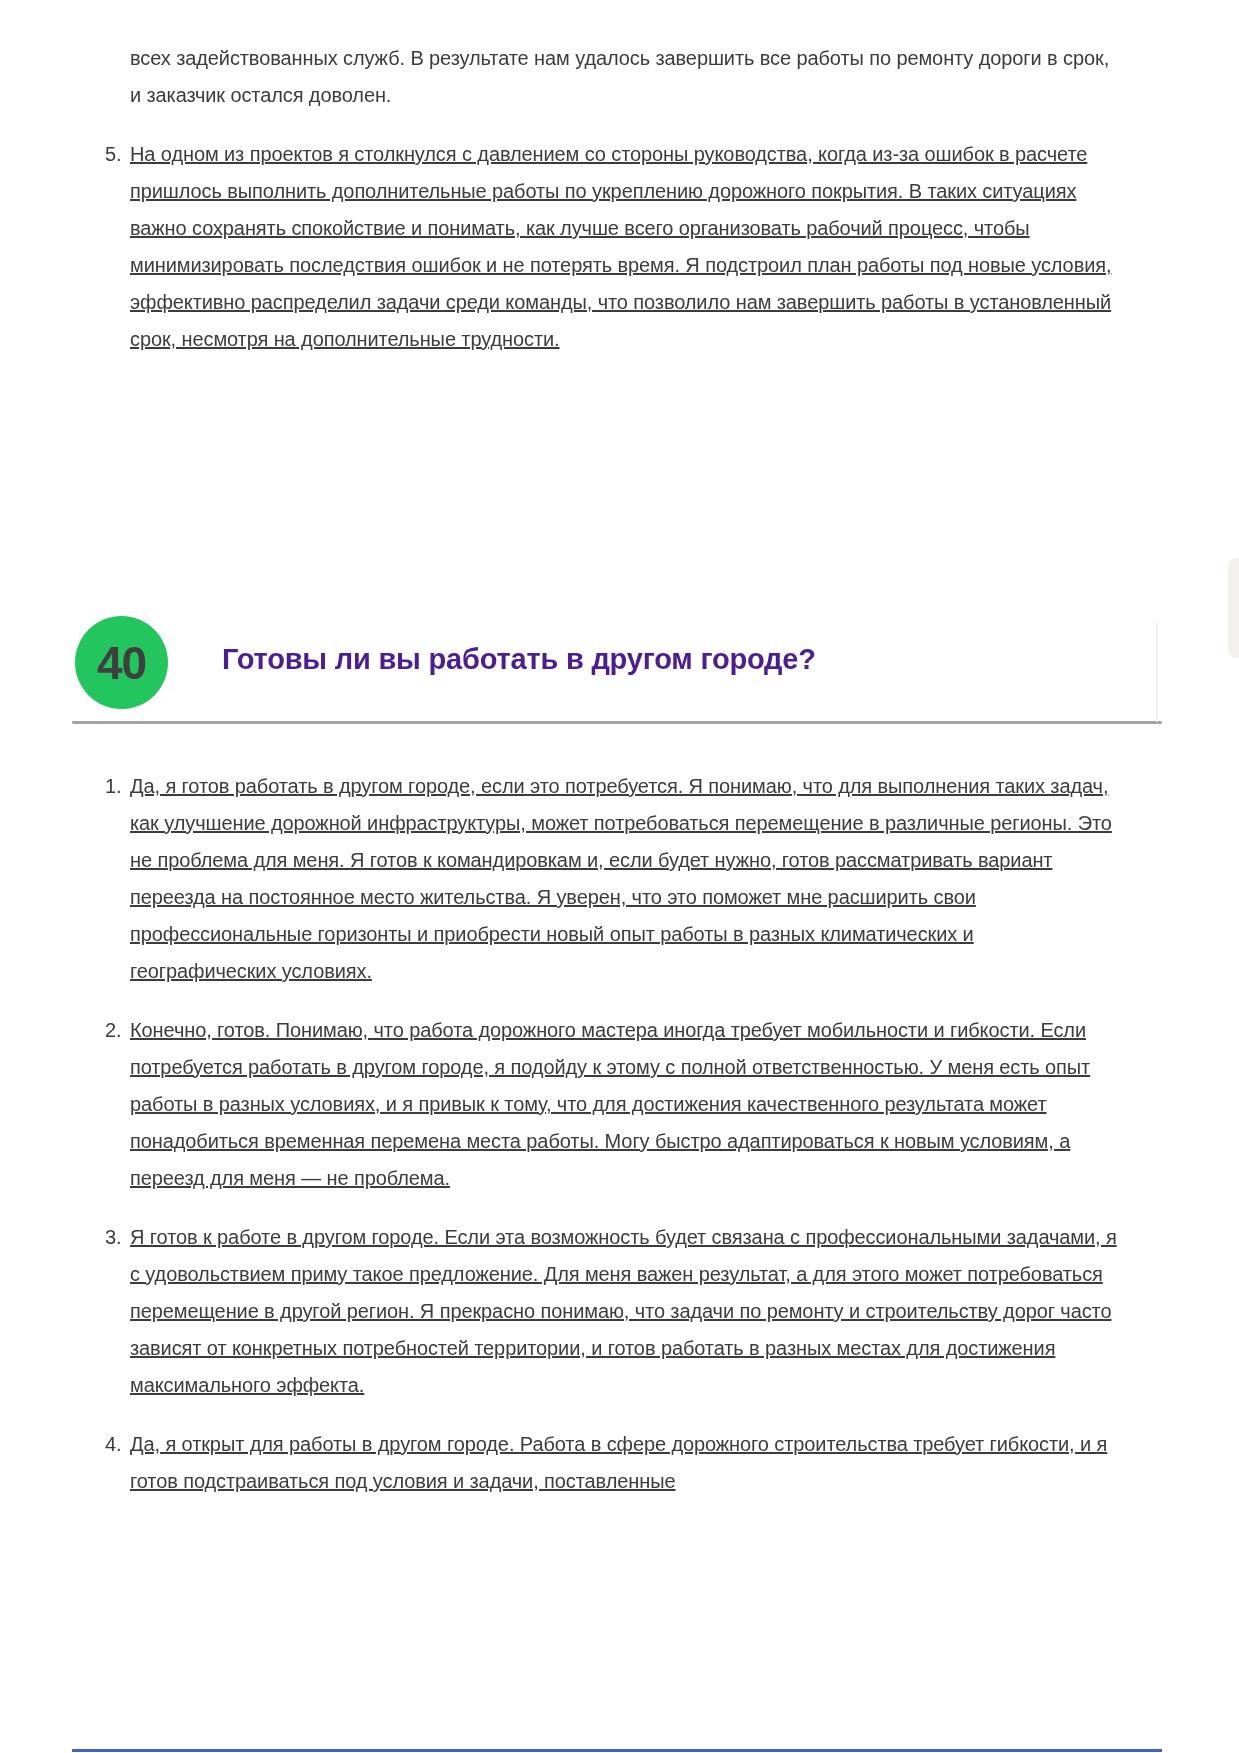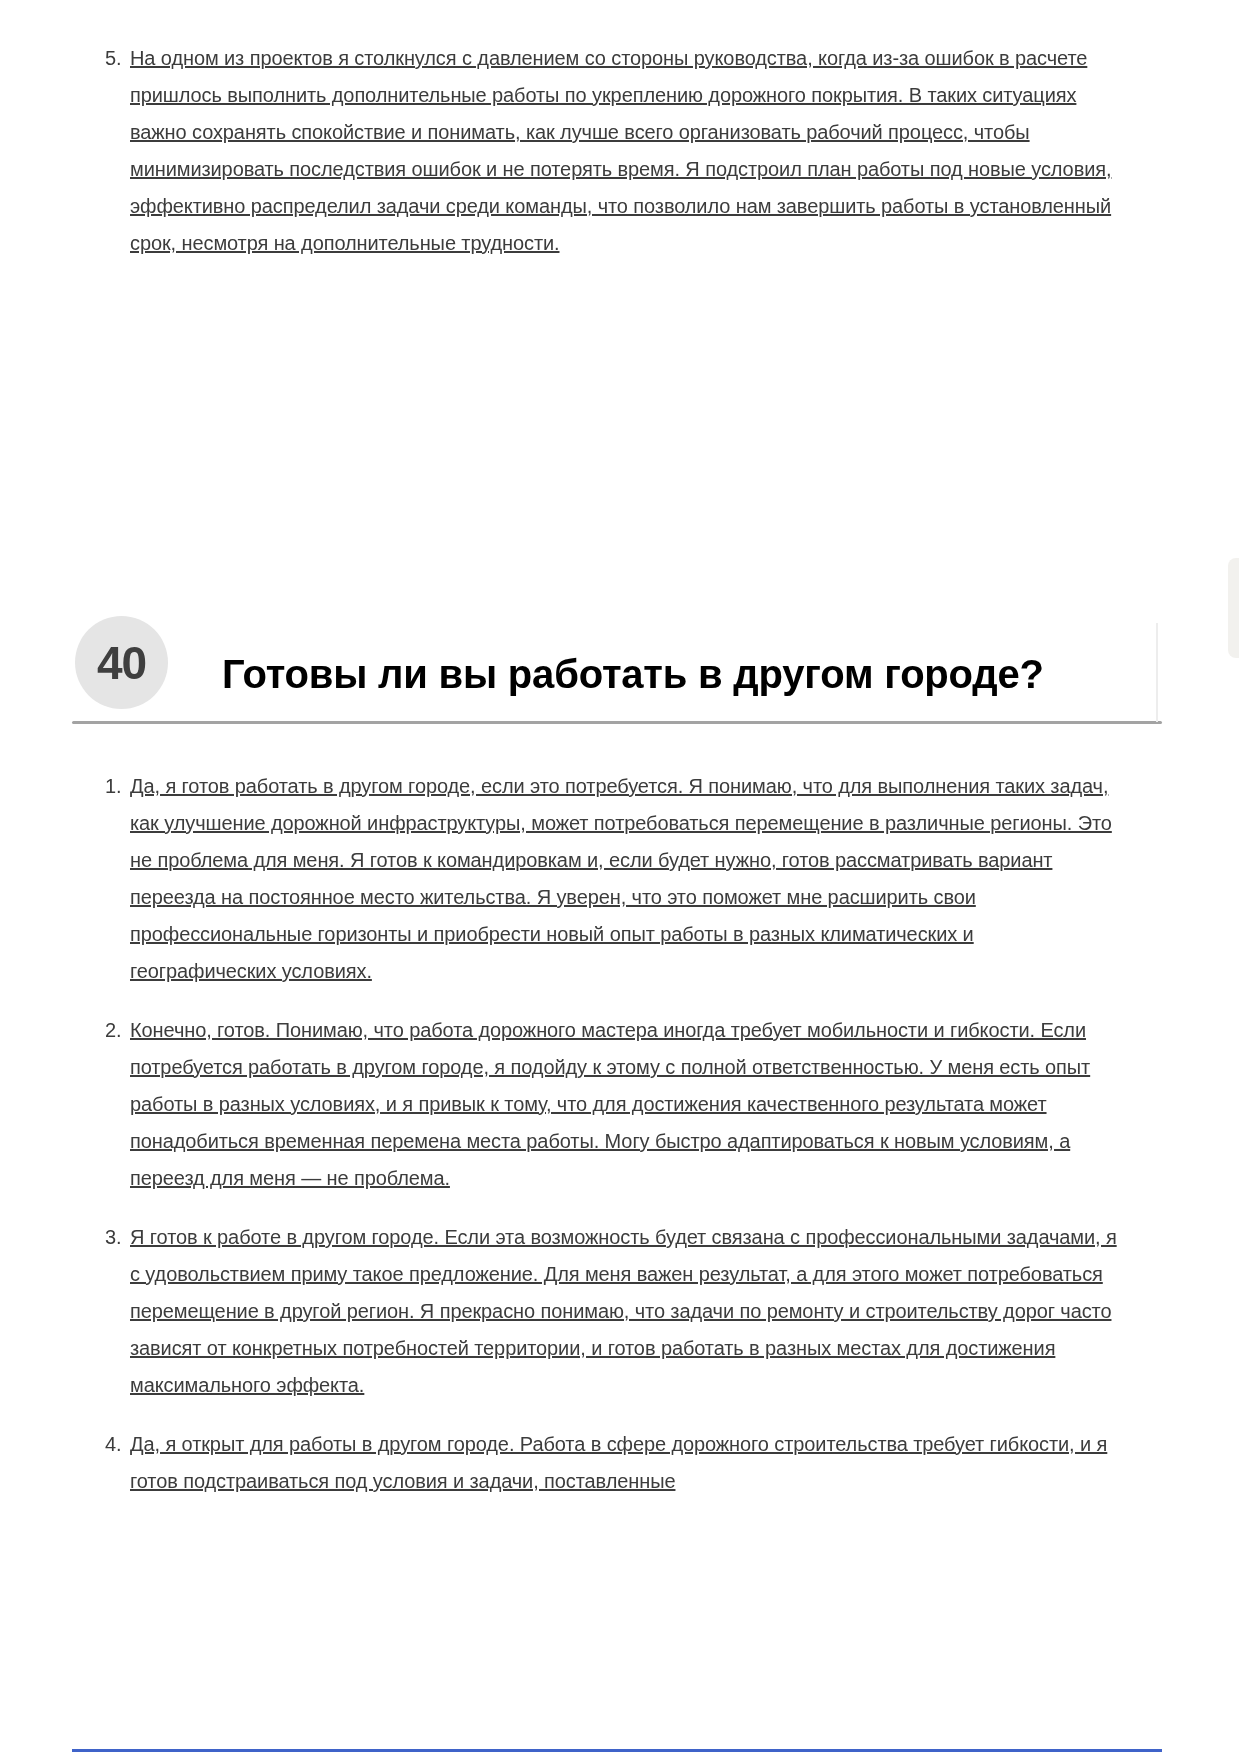--- a/index.html
+++ b/index.html
@@ -49,24 +49,24 @@
   }
   .q-badge .q-num {
     font-size: 46px;
     font-weight: bold;
     color: #3f3f3f;
     letter-spacing: -1px;
   }
   .q-title {
     position: absolute;
     left: 222px;
-    top: 39px;
-    font-size: 40px;
+    top: 30px;
+    font-size: 29px;
     font-weight: bold;
-    color: #000000;
+    color: #4c1d95;
     letter-spacing: -0.2px;
   }
   .section-divider {
     position: absolute;
     left: 72px;
     top: 721px;
     width: 1090px;
     height: 3px;
     border-radius: 2px;
   }
@@ -98,28 +98,29 @@
     width: 1090px;
     height: 3px;
   }
 </style>
 </head>
 <body>
 
 <div class="page" style="background: rgb(255, 255, 255); color: rgb(60, 60, 60);">
 
   <div class="text-col top-block">
+    <p class="para cont-para">всех задействованных служб. В результате нам удалось завершить все работы по ремонту дороги в срок, и заказчик остался доволен.</p>
     <div class="para numbered">
       <span class="num">5.</span>
       <span class="ptext">На одном из проектов я столкнулся с давлением со стороны руководства, когда из-за ошибок в расчете пришлось выполнить дополнительные работы по укреплению дорожного покрытия. В таких ситуациях важно сохранять спокойствие и понимать, как лучше всего организовать рабочий процесс, чтобы минимизировать последствия ошибок и не потерять время. Я подстроил план работы под новые условия, эффективно распределил задачи среди команды, что позволило нам завершить работы в установленный срок, несмотря на дополнительные трудности.</span>
     </div>
   </div>
 
   <div class="question-header">
-    <div class="q-badge" id="q-badge" style="background: #e5e5e5;">
+    <div class="q-badge" id="q-badge" style="background: #22c55e;">
       <span class="q-num">40</span>
     </div>
     <div class="q-title">Готовы ли вы работать в другом городе?</div>
   </div>
 
   <div class="section-divider" id="section-divider" style="background: rgb(163, 163, 163);"></div>
 
   <div class="edge-line"></div>
   <div class="corner-sliver"></div>
 

